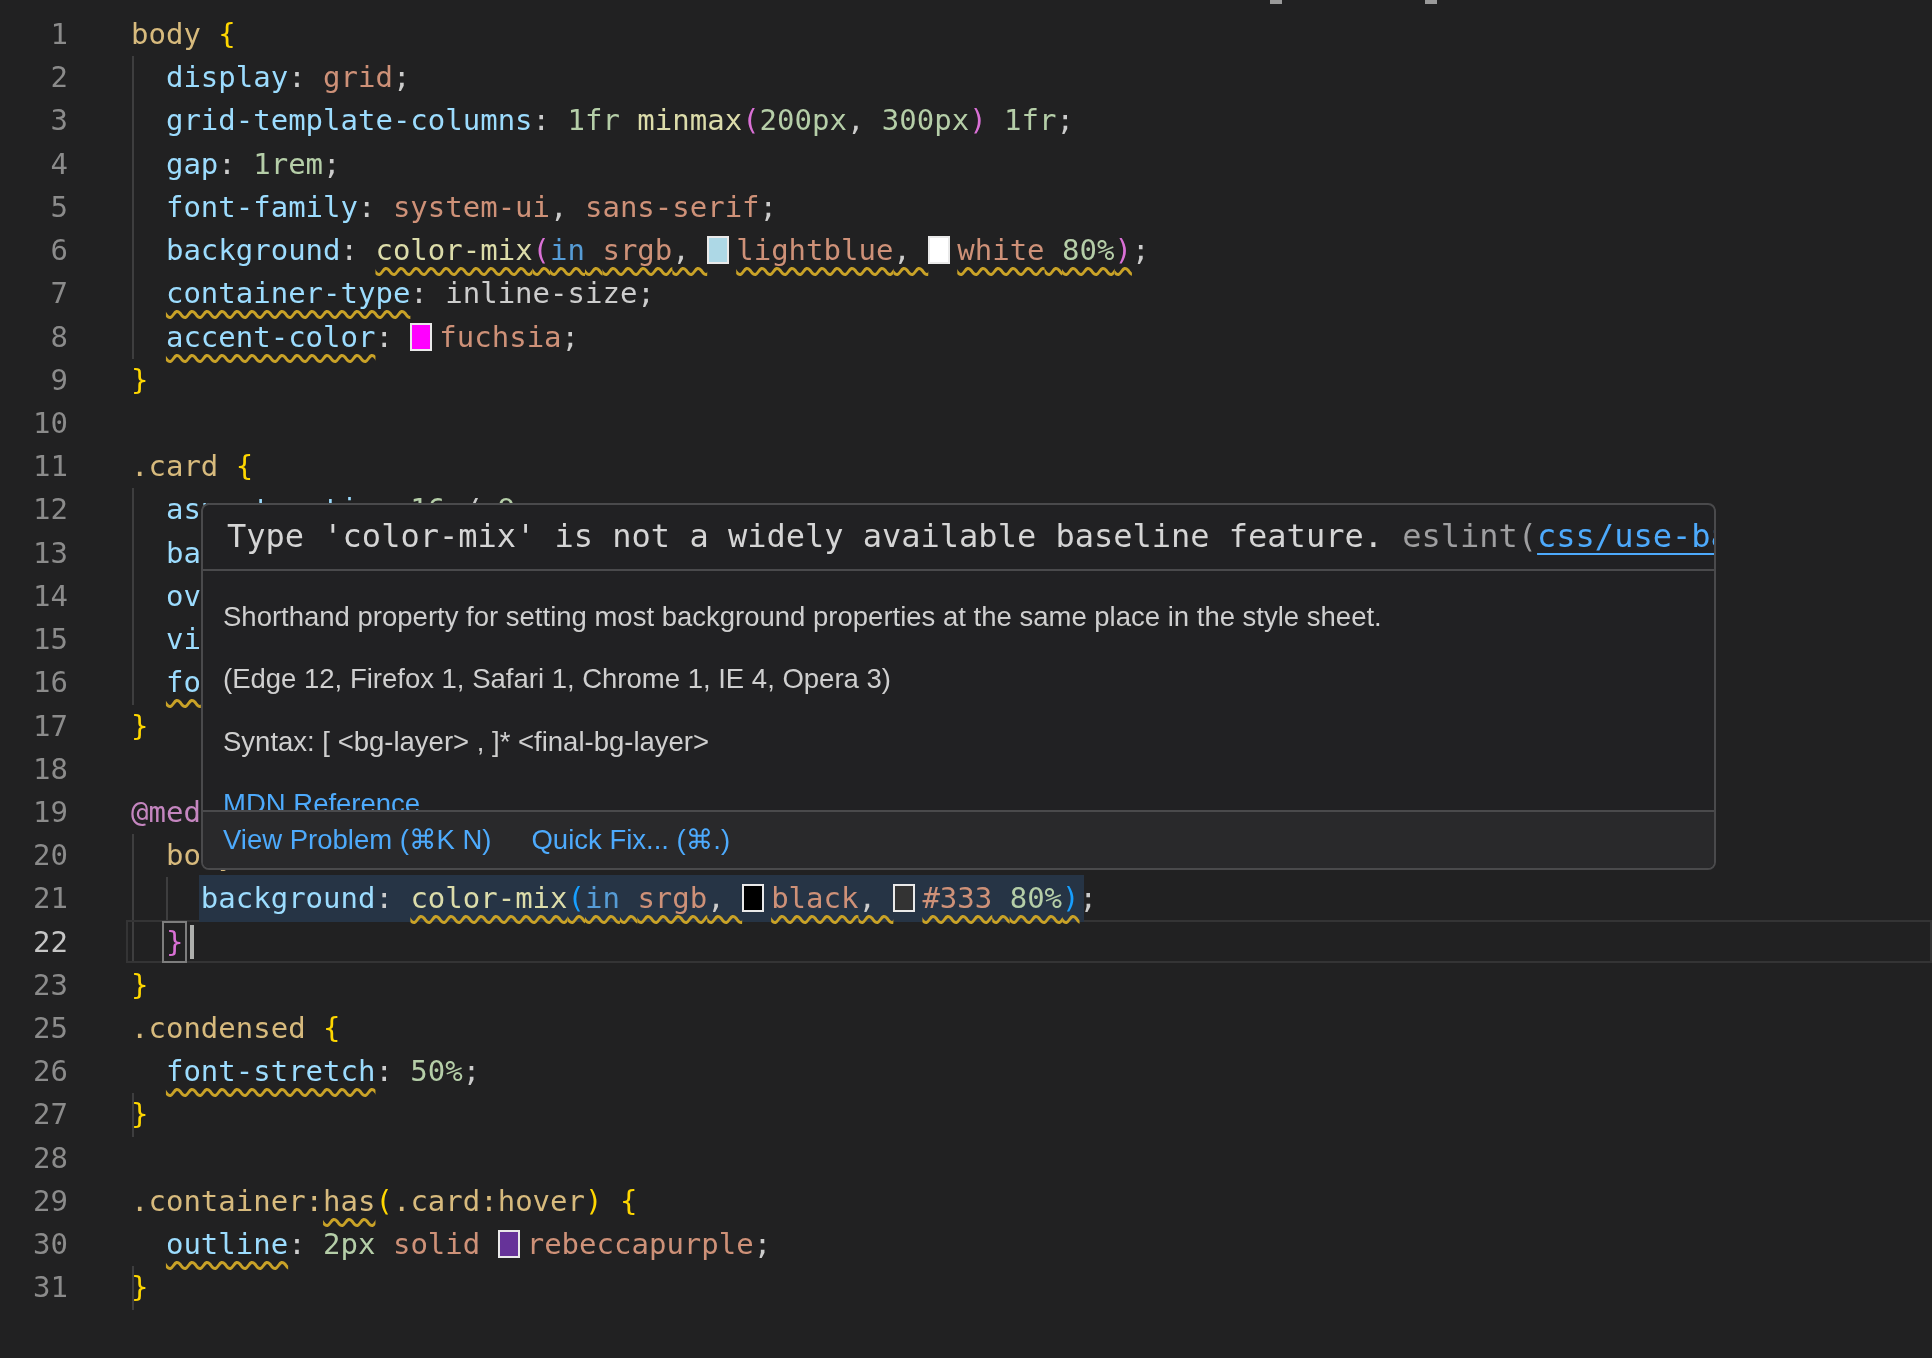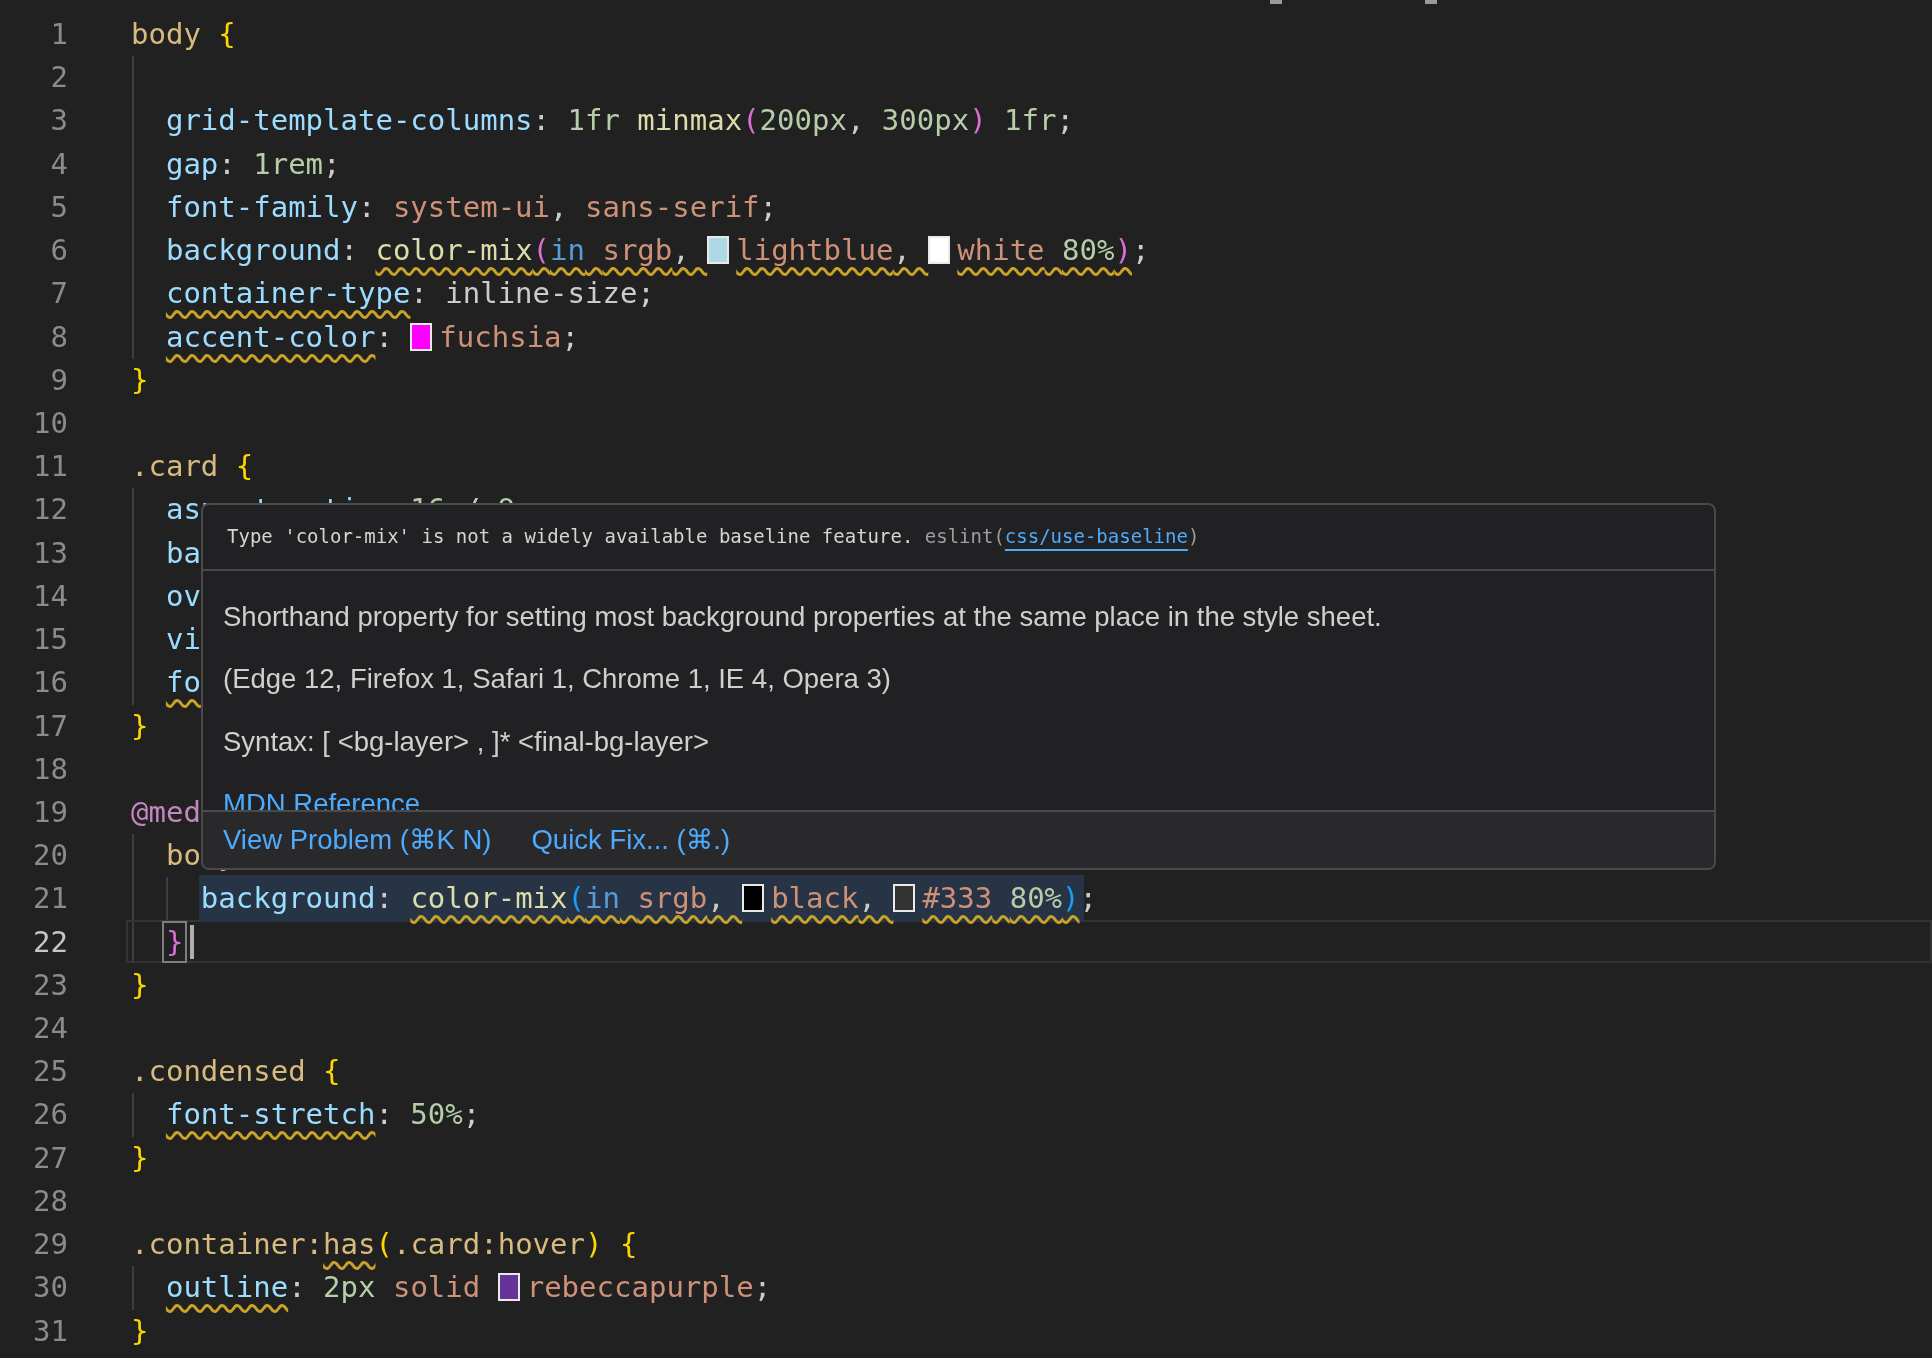--- a/index.html
+++ b/index.html
@@ -41,21 +41,21 @@
   .fragment{position:absolute;top:0;height:4px;width:12px;background:#9A9A9A;z-index:1;}
   
   .hover{
     position:absolute;left:201px;top:503px;width:1515px;height:367px;box-sizing:border-box;
     background:var(--tooltipBg,#212123);border:2px solid var(--tooltipBorder,#4A4A4C);
     border-radius:8px;z-index:10;overflow:hidden;
   }
   .hover-title{
     height:64px;display:flex;align-items:center;padding:0 20px 0 24px;
     border-bottom:2px solid var(--tooltipBorder,#454547);
-    font-family:"DejaVu Sans Mono",monospace;font-size:19px;color:#D5D5D5;white-space:pre;
+    font-family:"DejaVu Sans Mono",monospace;font-size:32px;color:#D5D5D5;white-space:pre;
   }
   .hover-title .dim{color:#9E9EA0;}
   .hover-title a, .hover a{color:var(--link,#4DAAFC);text-decoration:none;cursor:pointer;}
   .hover-title a.underlined{text-decoration:underline;text-decoration-thickness:2px;text-underline-offset:6px;}
   .hover-body{
     padding:10px 20px 0 20px;
     font-family:"Liberation Sans","DejaVu Sans",sans-serif;font-size:27.5px;line-height:33px;color:#CFCFCF;
   }
   .hover-body p{margin:0 0 0 0;}
   .hover-body .desc{margin-top:19px;}
@@ -81,21 +81,21 @@
       <div class="guide" style="left: 166px; top: 877px; height: 43px;"></div>
       <div class="guide" style="left: 132px; top: 1093px; height: 44px;"></div>
       <div class="guide" style="left: 132px; top: 1266px; height: 44px;"></div>
     </div>
   <div class="curline"></div>
   <div class="fragment" style="left:1270px"></div>
   <div class="fragment" style="left:1425px"></div>
 
   <div class="lines" id="lines">
       <div class="line"><span class="ln">1</span><span class="lc"><span class="tok" style="color: rgb(215, 186, 125);">body</span><span class="tok" style="color: rgb(204, 204, 204);"> </span><span class="tok" style="color: rgb(255, 215, 0);">{</span></span></div>
-      <div class="line"><span class="ln">2</span></div>
+      <div class="line"><span class="ln">2</span><span class="lc"><span class="tok" style="color: rgb(204, 204, 204);">  </span><span class="tok" style="color: rgb(156, 220, 254);">display</span><span class="tok" style="color: rgb(204, 204, 204);">: </span><span class="tok" style="color: rgb(206, 145, 120);">grid</span><span class="tok" style="color: rgb(204, 204, 204);">;</span></span></div>
       <div class="line"><span class="ln">3</span><span class="lc"><span class="tok" style="color: rgb(204, 204, 204);">  </span><span class="tok" style="color: rgb(156, 220, 254);">grid-template-columns</span><span class="tok" style="color: rgb(204, 204, 204);">: </span><span class="tok" style="color: rgb(181, 206, 168);">1fr</span><span class="tok" style="color: rgb(204, 204, 204);"> </span><span class="tok" style="color: rgb(220, 220, 170);">minmax</span><span class="tok" style="color: rgb(218, 112, 214);">(</span><span class="tok" style="color: rgb(181, 206, 168);">200px</span><span class="tok" style="color: rgb(204, 204, 204);">, </span><span class="tok" style="color: rgb(181, 206, 168);">300px</span><span class="tok" style="color: rgb(218, 112, 214);">)</span><span class="tok" style="color: rgb(204, 204, 204);"> </span><span class="tok" style="color: rgb(181, 206, 168);">1fr</span><span class="tok" style="color: rgb(204, 204, 204);">;</span></span></div>
       <div class="line"><span class="ln">4</span><span class="lc"><span class="tok" style="color: rgb(204, 204, 204);">  </span><span class="tok" style="color: rgb(156, 220, 254);">gap</span><span class="tok" style="color: rgb(204, 204, 204);">: </span><span class="tok" style="color: rgb(181, 206, 168);">1rem</span><span class="tok" style="color: rgb(204, 204, 204);">;</span></span></div>
       <div class="line"><span class="ln">5</span><span class="lc"><span class="tok" style="color: rgb(204, 204, 204);">  </span><span class="tok" style="color: rgb(156, 220, 254);">font-family</span><span class="tok" style="color: rgb(204, 204, 204);">: </span><span class="tok" style="color: rgb(206, 145, 120);">system-ui</span><span class="tok" style="color: rgb(204, 204, 204);">, </span><span class="tok" style="color: rgb(206, 145, 120);">sans-serif</span><span class="tok" style="color: rgb(204, 204, 204);">;</span></span></div>
       <div class="line"><span class="ln">6</span><span class="lc"><span class="tok" style="color: rgb(204, 204, 204);">  </span><span class="tok" style="color: rgb(156, 220, 254);">background</span><span class="tok" style="color: rgb(204, 204, 204);">: </span><span class="sq"><span class="tok" style="color: rgb(220, 220, 170);">color-mix</span><span class="tok" style="color: rgb(218, 112, 214);">(</span><span class="tok" style="color: rgb(86, 156, 214);">in</span><span class="tok" style="color: rgb(204, 204, 204);"> </span><span class="tok" style="color: rgb(206, 145, 120);">srgb</span><span class="tok" style="color: rgb(204, 204, 204);">, </span><span class="swatch" style="background: rgb(173, 216, 230);"></span><span class="tok" style="color: rgb(206, 145, 120);">lightblue</span><span class="tok" style="color: rgb(204, 204, 204);">, </span><span class="swatch" style="background: rgb(255, 255, 255);"></span><span class="tok" style="color: rgb(206, 145, 120);">white</span><span class="tok" style="color: rgb(204, 204, 204);"> </span><span class="tok" style="color: rgb(181, 206, 168);">80%</span><span class="tok" style="color: rgb(218, 112, 214);">)</span></span><span class="tok" style="color: rgb(204, 204, 204);">;</span></span></div>
       <div class="line"><span class="ln">7</span><span class="lc"><span class="tok" style="color: rgb(204, 204, 204);">  </span><span class="sq"><span class="tok" style="color: rgb(156, 220, 254);">container-type</span></span><span class="tok" style="color: rgb(204, 204, 204);">: </span><span class="tok" style="color: rgb(204, 204, 204);">inline-size</span><span class="tok" style="color: rgb(204, 204, 204);">;</span></span></div>
       <div class="line"><span class="ln">8</span><span class="lc"><span class="tok" style="color: rgb(204, 204, 204);">  </span><span class="sq"><span class="tok" style="color: rgb(156, 220, 254);">accent-color</span></span><span class="tok" style="color: rgb(204, 204, 204);">: </span><span class="swatch" style="background: rgb(255, 0, 255);"></span><span class="tok" style="color: rgb(206, 145, 120);">fuchsia</span><span class="tok" style="color: rgb(204, 204, 204);">;</span></span></div>
       <div class="line"><span class="ln">9</span><span class="lc"><span class="tok" style="color: rgb(255, 215, 0);">}</span></span></div>
       <div class="line"><span class="ln">10</span><span class="lc"></span></div>
       <div class="line"><span class="ln">11</span><span class="lc"><span class="tok" style="color: rgb(215, 186, 125);">.card</span><span class="tok" style="color: rgb(204, 204, 204);"> </span><span class="tok" style="color: rgb(255, 215, 0);">{</span></span></div>
       <div class="line"><span class="ln">12</span><span class="lc"><span class="tok" style="color: rgb(204, 204, 204);">  </span><span class="tok" style="color: rgb(156, 220, 254);">aspect-ratio</span><span class="tok" style="color: rgb(204, 204, 204);">: </span><span class="tok" style="color: rgb(181, 206, 168);">16</span><span class="tok" style="color: rgb(204, 204, 204);"> / </span><span class="tok" style="color: rgb(181, 206, 168);">9</span><span class="tok" style="color: rgb(204, 204, 204);">;</span></span></div>
@@ -103,21 +103,20 @@
       <div class="line"><span class="ln">14</span><span class="lc"><span class="tok" style="color: rgb(204, 204, 204);">  </span><span class="tok" style="color: rgb(156, 220, 254);">ov</span></span></div>
       <div class="line"><span class="ln">15</span><span class="lc"><span class="tok" style="color: rgb(204, 204, 204);">  </span><span class="tok" style="color: rgb(156, 220, 254);">vi</span></span></div>
       <div class="line"><span class="ln">16</span><span class="lc"><span class="tok" style="color: rgb(204, 204, 204);">  </span><span class="sq"><span class="tok" style="color: rgb(156, 220, 254);">fo</span></span></span></div>
       <div class="line"><span class="ln">17</span><span class="lc"><span class="tok" style="color: rgb(255, 215, 0);">}</span></span></div>
       <div class="line"><span class="ln">18</span><span class="lc"></span></div>
       <div class="line"><span class="ln">19</span><span class="lc"><span class="tok" style="color: rgb(197, 134, 192);">@med</span></span></div>
       <div class="line"><span class="ln">20</span><span class="lc"><span class="tok" style="color: rgb(204, 204, 204);">  </span><span class="tok" style="color: rgb(215, 186, 125);">body</span><span class="tok" style="color: rgb(204, 204, 204);"> </span><span class="tok" style="color: rgb(218, 112, 214);">{</span></span></div>
       <div class="line"><span class="ln">21</span><span class="lc"><span class="tok" style="color: rgb(204, 204, 204);">    </span><span class="hl"><span class="tok" style="color: rgb(156, 220, 254);">background</span><span class="tok" style="color: rgb(204, 204, 204);">: </span><span class="sq"><span class="tok" style="color: rgb(220, 220, 170);">color-mix</span><span class="tok" style="color: rgb(23, 159, 255);">(</span><span class="tok" style="color: rgb(86, 156, 214);">in</span><span class="tok" style="color: rgb(204, 204, 204);"> </span><span class="tok" style="color: rgb(206, 145, 120);">srgb</span><span class="tok" style="color: rgb(204, 204, 204);">, </span><span class="swatch" style="background: rgb(0, 0, 0);"></span><span class="tok" style="color: rgb(206, 145, 120);">black</span><span class="tok" style="color: rgb(204, 204, 204);">, </span><span class="swatch" style="background: rgb(51, 51, 51);"></span><span class="tok" style="color: rgb(206, 145, 120);">#333</span><span class="tok" style="color: rgb(204, 204, 204);"> </span><span class="tok" style="color: rgb(181, 206, 168);">80%</span><span class="tok" style="color: rgb(23, 159, 255);">)</span></span></span><span class="tok" style="color: rgb(204, 204, 204);">;</span></span></div>
       <div class="line"><span class="ln active">22</span><span class="lc"><span class="tok" style="color: rgb(204, 204, 204);">  </span><span class="bbox"><span class="tok" style="color: rgb(218, 112, 214);">}</span></span><span class="cursor"></span></span></div>
       <div class="line"><span class="ln">23</span><span class="lc"><span class="tok" style="color: rgb(255, 215, 0);">}</span></span></div>
-      <div class="line"><span class="ln">24</span><span class="lc"></span></div>
       <div class="line"><span class="ln">25</span><span class="lc"><span class="tok" style="color: rgb(215, 186, 125);">.condensed</span><span class="tok" style="color: rgb(204, 204, 204);"> </span><span class="tok" style="color: rgb(255, 215, 0);">{</span></span></div>
       <div class="line"><span class="ln">26</span><span class="lc"><span class="tok" style="color: rgb(204, 204, 204);">  </span><span class="sq"><span class="tok" style="color: rgb(156, 220, 254);">font-stretch</span></span><span class="tok" style="color: rgb(204, 204, 204);">: </span><span class="tok" style="color: rgb(181, 206, 168);">50%</span><span class="tok" style="color: rgb(204, 204, 204);">;</span></span></div>
       <div class="line"><span class="ln">27</span><span class="lc"><span class="tok" style="color: rgb(255, 215, 0);">}</span></span></div>
       <div class="line"><span class="ln">28</span><span class="lc"></span></div>
       <div class="line"><span class="ln">29</span><span class="lc"><span class="tok" style="color: rgb(215, 186, 125);">.container</span><span class="tok" style="color: rgb(215, 186, 125);">:</span><span class="sq"><span class="tok" style="color: rgb(215, 186, 125);">has</span></span><span class="tok" style="color: rgb(255, 215, 0);">(</span><span class="tok" style="color: rgb(215, 186, 125);">.card:hover</span><span class="tok" style="color: rgb(255, 215, 0);">)</span><span class="tok" style="color: rgb(204, 204, 204);"> </span><span class="tok" style="color: rgb(255, 215, 0);">{</span></span></div>
       <div class="line"><span class="ln">30</span><span class="lc"><span class="tok" style="color: rgb(204, 204, 204);">  </span><span class="sq"><span class="tok" style="color: rgb(156, 220, 254);">outline</span></span><span class="tok" style="color: rgb(204, 204, 204);">: </span><span class="tok" style="color: rgb(181, 206, 168);">2px</span><span class="tok" style="color: rgb(204, 204, 204);"> </span><span class="tok" style="color: rgb(206, 145, 120);">solid</span><span class="tok" style="color: rgb(204, 204, 204);"> </span><span class="swatch" style="background: rgb(102, 51, 153);"></span><span class="tok" style="color: rgb(206, 145, 120);">rebeccapurple</span><span class="tok" style="color: rgb(204, 204, 204);">;</span></span></div>
       <div class="line"><span class="ln">31</span><span class="lc"><span class="tok" style="color: rgb(255, 215, 0);">}</span></span></div>
     </div>
 
   <div class="hover">

